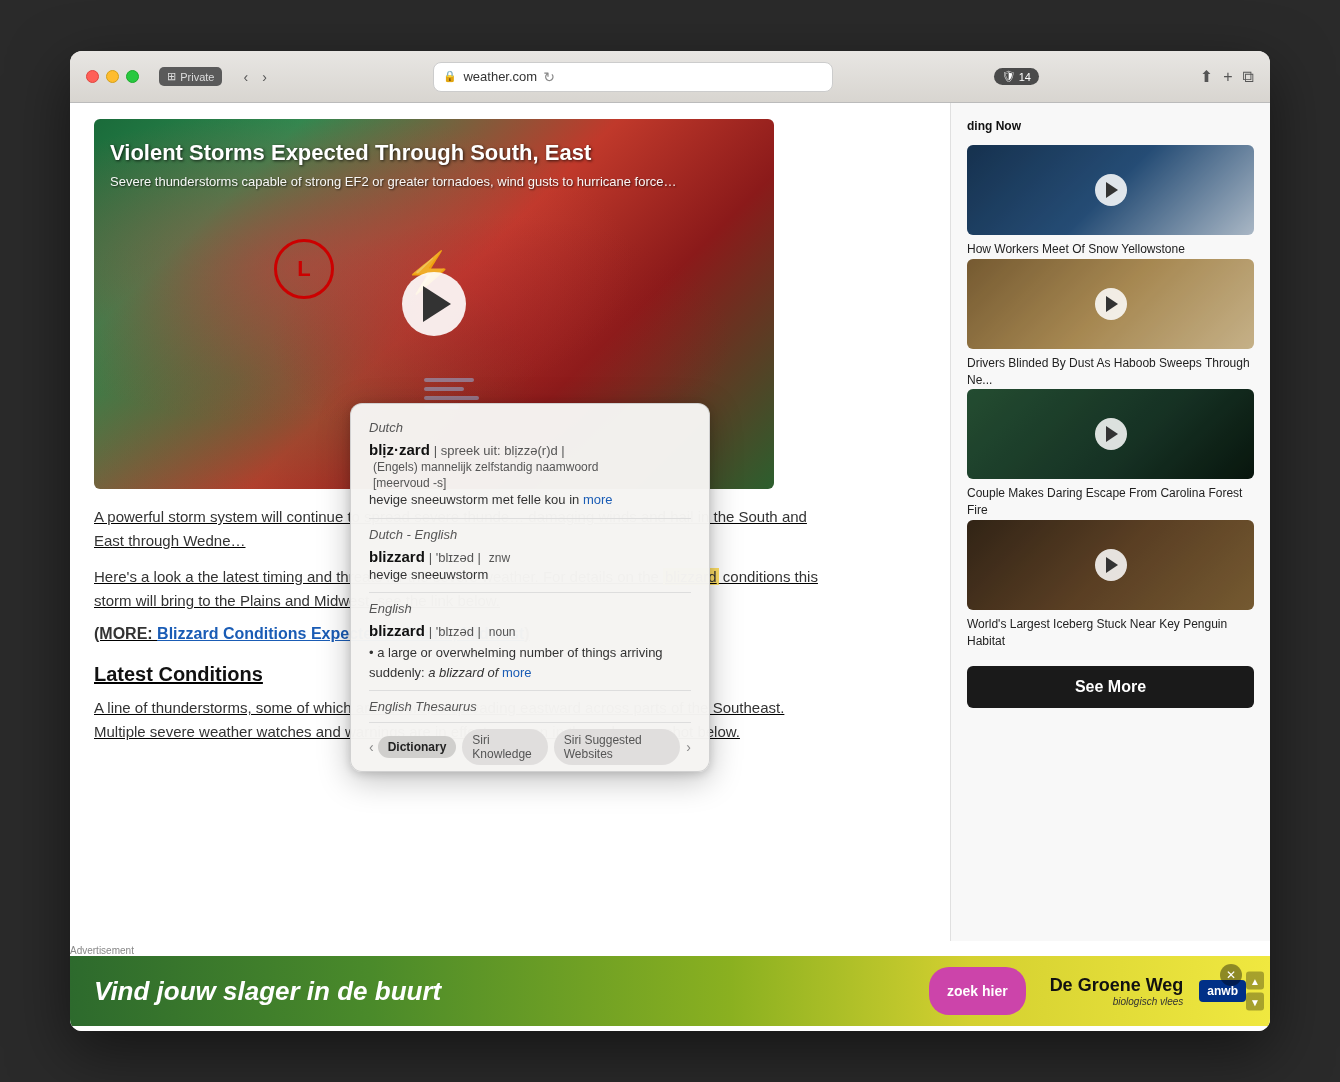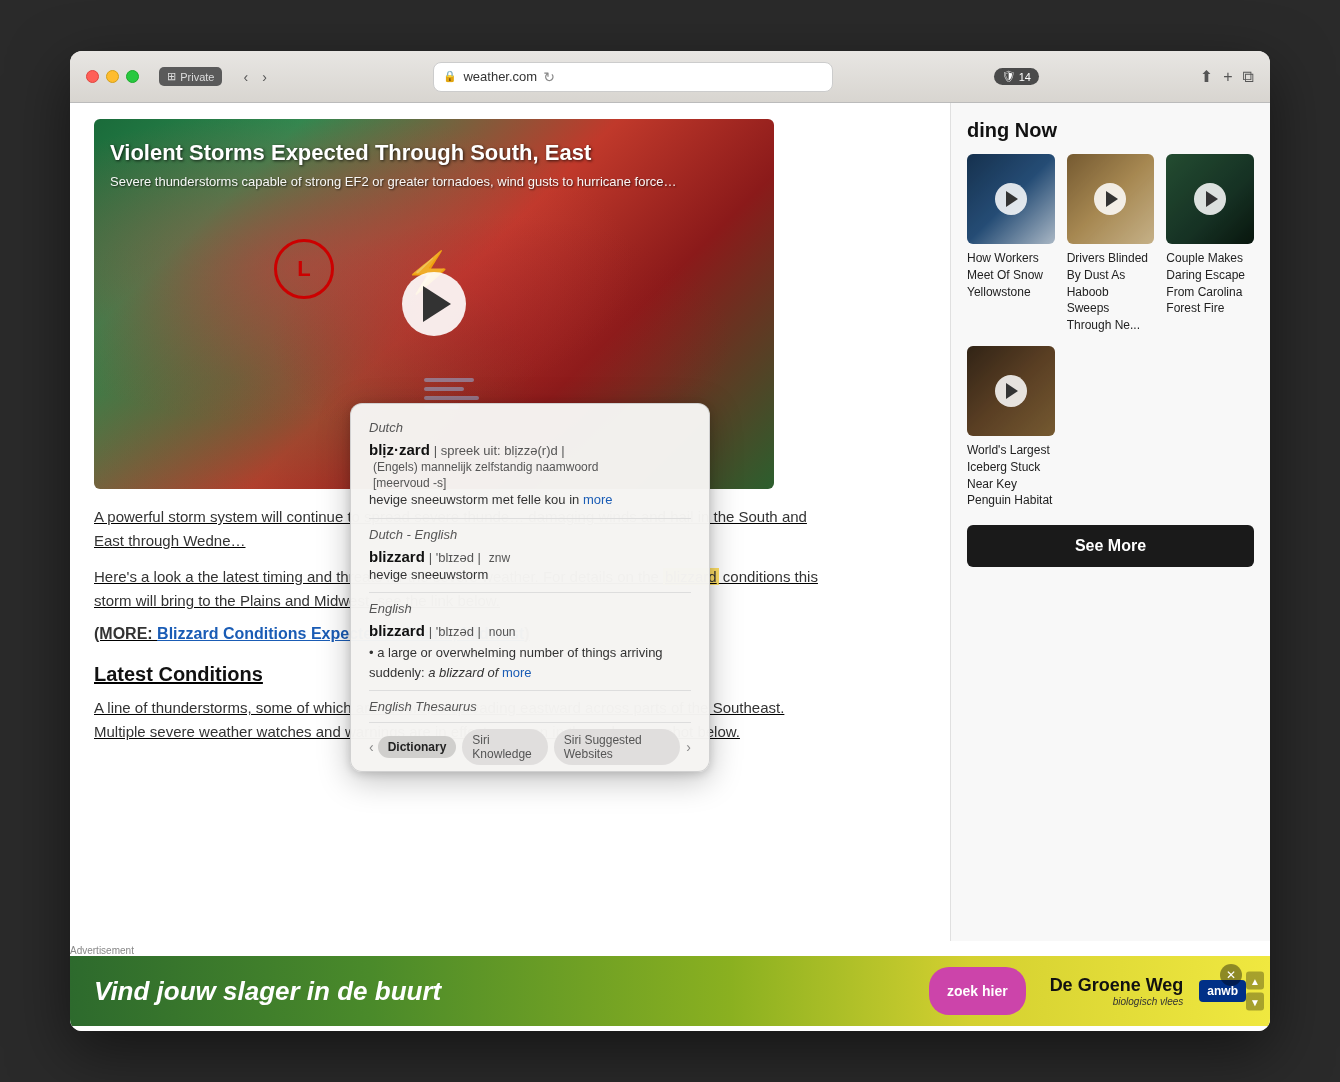--- a/index.html
+++ b/index.html
@@ -355,29 +355,29 @@
       font-size: 14px;
     }
     .dict-tab-arrow-left {
       color: #888;
       font-size: 14px;
       margin-right: 4px;
     }
 
     
     .sidebar-section-title {
-      font-size: 20px;
+      font-size: 12px;
       font-weight: 700;
       color: #111;
       margin-bottom: 12px;
     }
     .news-grid {
       display: grid;
-      grid-template-columns: 1fr 1fr 1fr;
-      gap: 12px;
+      grid-template-columns: 1fr;
+      gap: 1px;
       margin-bottom: 16px;
     }
     .news-card {
       cursor: pointer;
     }
     .news-thumb {
       width: 100%;
       height: 90px;
       border-radius: 6px;
       position: relative;

